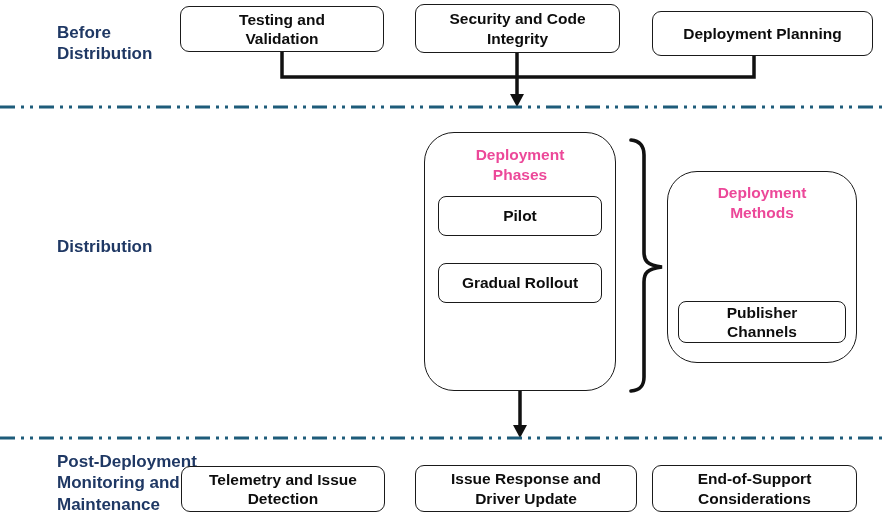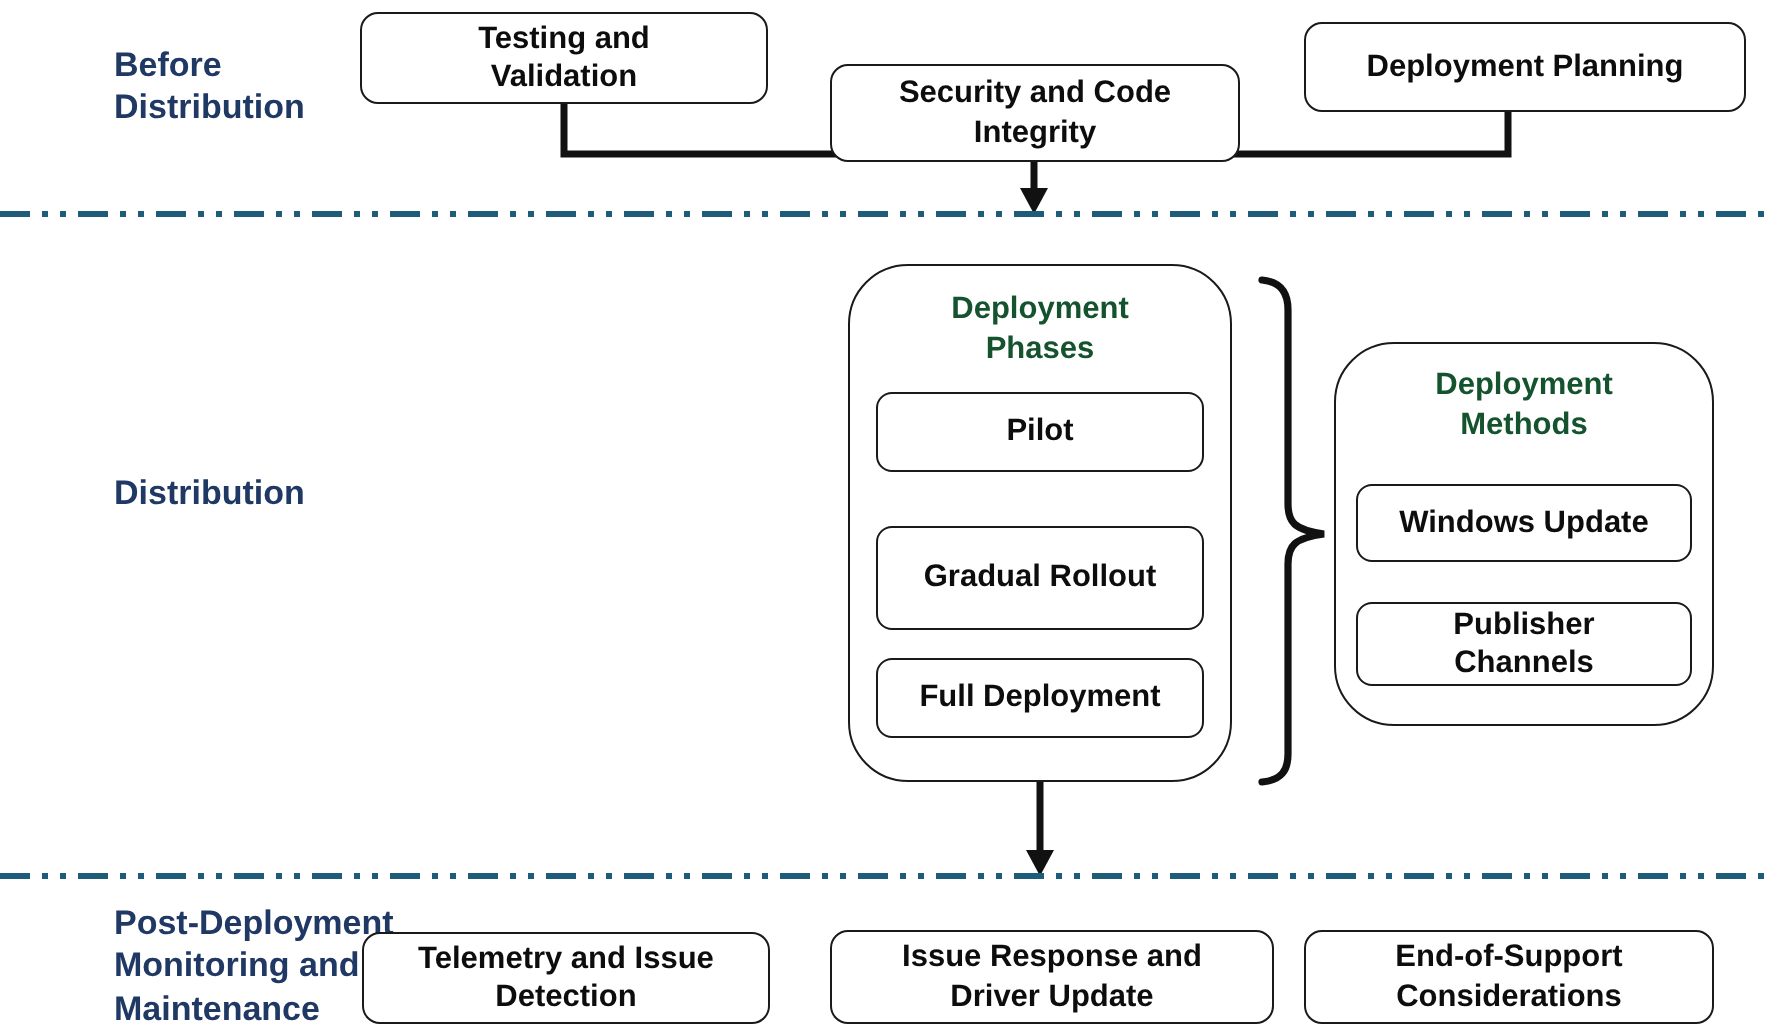--- a/index.html
+++ b/index.html
@@ -17,21 +17,21 @@
     display:flex;align-items:center;justify-content:center;text-align:center;
     font-weight:bold;font-size:15.5px;line-height:1.25;color:#0d0d0d;
     white-space:pre-line;padding:2px 6px;
   }
   .container-box{
     position:absolute;box-sizing:border-box;background:#ffffff;
     border:1.6px solid #1a1a1a;border-radius:30px;
   }
   .container-title{
     position:absolute;text-align:center;font-weight:bold;font-size:15.5px;
-    line-height:1.3;color:#14532d;white-space:pre-line;
+    line-height:1.3;color:#ec4899;white-space:pre-line;
   }
   svg.overlay{position:absolute;left:0;top:0;pointer-events:none;}
 </style>
 </head>
 <body>
 
 <div id="canvas">
 
   <svg class="overlay" width="886" height="517" viewBox="0 0 886 517">
 
@@ -57,35 +57,33 @@
 
   <div class="section-label" style="left:10px;top:22px;width:170px;">Before
 Distribution</div>
   <div class="section-label" style="left:10px;top:236px;width:170px;">Distribution</div>
   <div class="section-label" style="left:10px;top:451px;width:175px;">Post-Deployment
 Monitoring and
 Maintenance</div>
 
   <div class="box" style="left:180px;top:6px;width:204px;height:46px;text-align:center;">Testing and
 Validation</div>
-  <div class="box" style="left:415px;top:4px;width:205px;height:49px;margin-top:28px;">Security and Code
+  <div class="box" style="left:415px;top:4px;width:205px;height:49px;">Security and Code
 Integrity</div>
   <div class="box" style="left:652px;top:11px;width:221px;height:45px;">Deployment Planning</div>
 
   <div class="container-box" style="left:424px;top:132px;width:192px;height:259px;"></div>
   <div class="container-title" style="left:424px;top:145px;width:192px;">Deployment
 Phases</div>
   <div class="box" style="left:438px;top:196px;width:164px;height:40px;border-radius:8px;">Pilot</div>
-  <div class="box" style="left:438px;top:263px;width:164px;height:52px;border-radius:8px;">Gradual Rollout</div>
-  <div class="box" style="left:438px;top:329px;width:164px;height:40px;border-radius:8px;">Full Deployment</div>
+  <div class="box" style="left:438px;top:263px;width:164px;height:40px;border-radius:8px;">Gradual Rollout</div>
 
   <div class="container-box" style="left:667px;top:171px;width:190px;height:192px;"></div>
   <div class="container-title" style="left:667px;top:183px;width:190px;">Deployment
 Methods</div>
-  <div class="box" style="left:678px;top:242px;width:168px;height:39px;border-radius:8px;">Windows Update</div>
   <div class="box" style="left:181px;top:466px;width:204px;height:46px;">Telemetry and Issue
 Detection</div>
 
   <div class="box" style="left:678px;top:301px;width:168px;height:42px;border-radius:8px;">Publisher
 Channels</div>
   <div class="box" style="left:415px;top:465px;width:222px;height:47px;">Issue Response and
 Driver Update</div>
   <div class="box" style="left:652px;top:465px;width:205px;height:47px;">End-of-Support
 Considerations</div>
 

